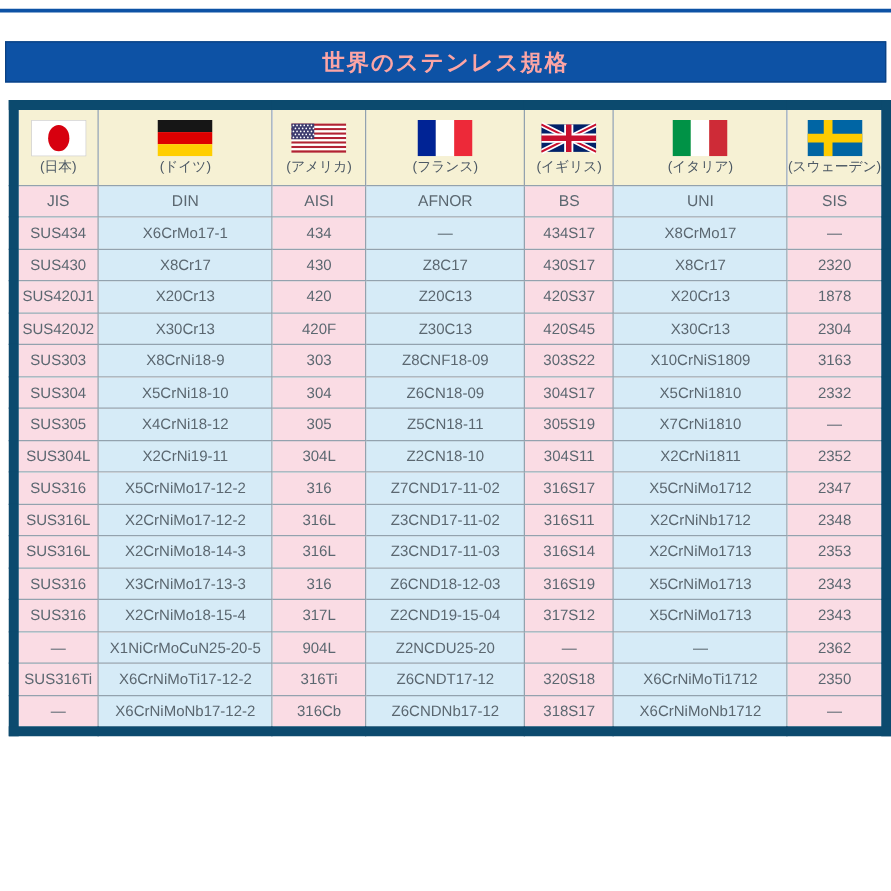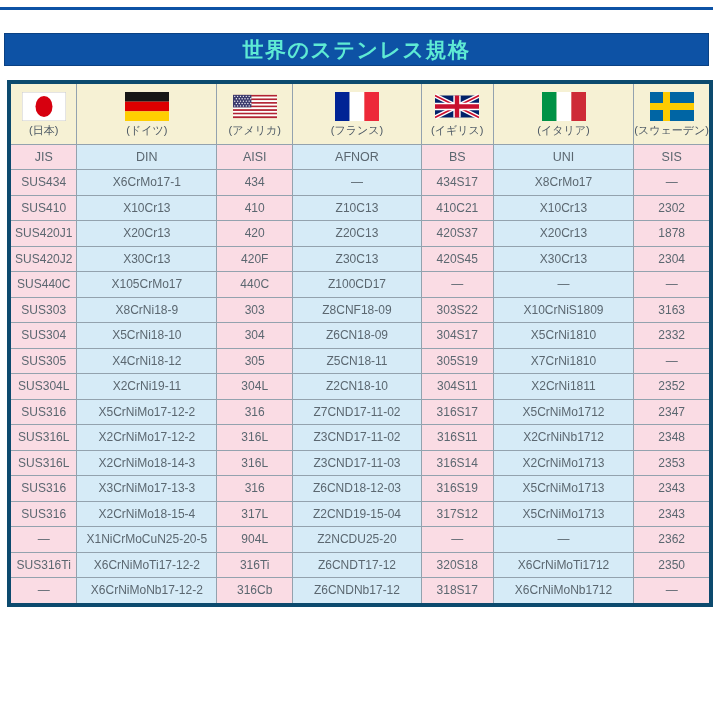--- a/index.html
+++ b/index.html
@@ -7,24 +7,24 @@
     width:713px;height:713px;background:#ffffff;position:relative;
     font-family:"Liberation Sans","DejaVu Sans",sans-serif;
     -webkit-font-smoothing:antialiased;
   }
   .top-line{position:absolute;top:7px;left:0;width:713px;height:3px;background:#0d52a5;}
   .banner{
     position:absolute;top:33px;left:4px;width:705px;height:33px;
     background:#0d52a5;border:1px solid #0a4183;box-sizing:border-box;
     display:flex;align-items:center;justify-content:center;
   }
-  .banner-title{color:#5eead4;font-size:21px;font-weight:bold;letter-spacing:1.5px;}
+  .banner-title{color:#fca5a5;font-size:18px;font-weight:bold;letter-spacing:1.5px;}
   table.std{
     position:absolute;top:80px;left:7px;border-collapse:collapse;table-layout:fixed;
-    border:4px solid #0c4a6e;
+    border:8px solid #0c4a6e;
   }
   table.std td{
     border:1px solid #93a2ae;text-align:center;vertical-align:middle;
     font-size:12px;color:#5b6770;padding:0;overflow:hidden;white-space:nowrap;
   }
   tr.flag-row td{background:#f6f1d4;height:60px;}
   tr.code-row td{height:24px;font-size:12.5px;}
   tr.data-row td{height:24.5px;}
   td.tint-pink{background:#fadce4;}
   td.tint-blue{background:#d6ebf7;}
@@ -195,56 +195,47 @@
       <tr class="data-row">
         <td class="tint-pink">SUS434</td>
         <td class="tint-blue">X6CrMo17-1</td>
         <td class="tint-pink">434</td>
         <td class="tint-blue">—</td>
         <td class="tint-pink">434S17</td>
         <td class="tint-blue">X8CrMo17</td>
         <td class="tint-pink">—</td>
       </tr>
       <tr class="data-row">
-        <td class="tint-pink">SUS410</td>
-        <td class="tint-blue">X10Cr13</td>
-        <td class="tint-pink">410</td>
-        <td class="tint-blue">Z10C13</td>
-        <td class="tint-pink">410C21</td>
-        <td class="tint-blue">X10Cr13</td>
-        <td class="tint-pink">2302</td>
+        <td class="tint-pink">SUS430</td>
+        <td class="tint-blue">X8Cr17</td>
+        <td class="tint-pink">430</td>
+        <td class="tint-blue">Z8C17</td>
+        <td class="tint-pink">430S17</td>
+        <td class="tint-blue">X8Cr17</td>
+        <td class="tint-pink">2320</td>
       </tr>
       <tr class="data-row">
         <td class="tint-pink">SUS420J1</td>
         <td class="tint-blue">X20Cr13</td>
         <td class="tint-pink">420</td>
         <td class="tint-blue">Z20C13</td>
         <td class="tint-pink">420S37</td>
         <td class="tint-blue">X20Cr13</td>
         <td class="tint-pink">1878</td>
       </tr>
       <tr class="data-row">
         <td class="tint-pink">SUS420J2</td>
         <td class="tint-blue">X30Cr13</td>
         <td class="tint-pink">420F</td>
         <td class="tint-blue">Z30C13</td>
         <td class="tint-pink">420S45</td>
         <td class="tint-blue">X30Cr13</td>
         <td class="tint-pink">2304</td>
       </tr>
       <tr class="data-row">
-        <td class="tint-pink">SUS440C</td>
-        <td class="tint-blue">X105CrMo17</td>
-        <td class="tint-pink">440C</td>
-        <td class="tint-blue">Z100CD17</td>
-        <td class="tint-pink">—</td>
-        <td class="tint-blue">—</td>
-        <td class="tint-pink">—</td>
-      </tr>
-      <tr class="data-row">
         <td class="tint-pink">SUS303</td>
         <td class="tint-blue">X8CrNi18-9</td>
         <td class="tint-pink">303</td>
         <td class="tint-blue">Z8CNF18-09</td>
         <td class="tint-pink">303S22</td>
         <td class="tint-blue">X10CrNiS1809</td>
         <td class="tint-pink">3163</td>
       </tr>
       <tr class="data-row">
         <td class="tint-pink">SUS304</td>

